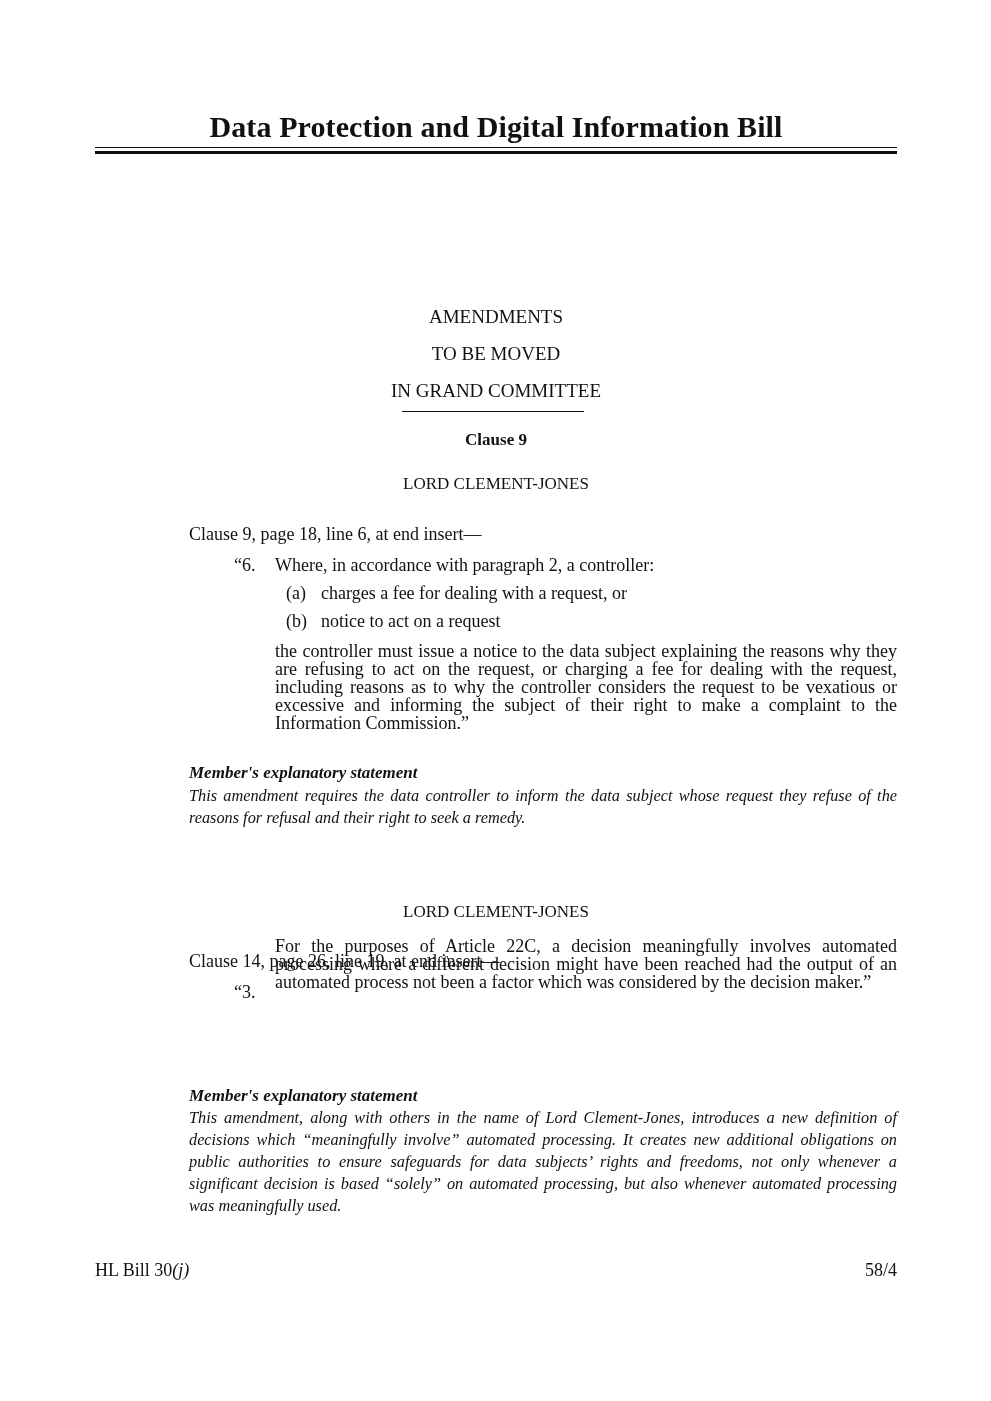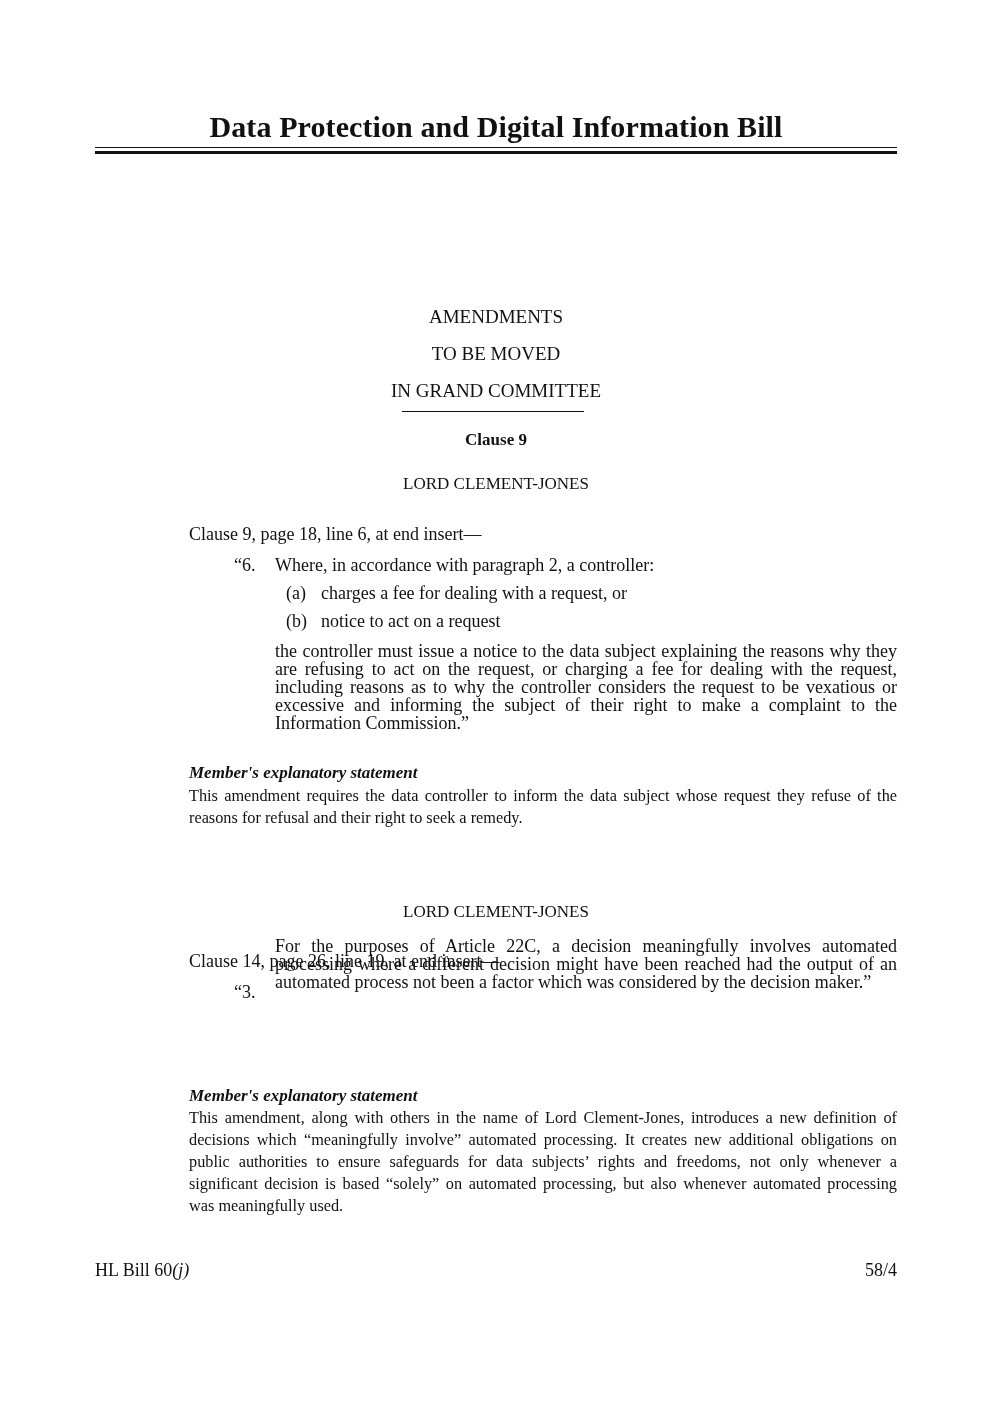--- a/index.html
+++ b/index.html
@@ -20,21 +20,21 @@
   .rule-thick { left: 95px; width: 802px; top: 151px; height: 0; border-top: 3px solid #111; }
 
   .center { text-align: center; left: 95px; width: 802px; font-family: Liberation Serif, serif; font-size: 19px; line-height: 22px; }
   .head-rule { left: 402px; width: 182px; top: 411px; border-top: 1px solid #111; height: 0; }
   .bold { font-weight: bold; }
 
   .body-text { font-family: "Liberation Serif", serif; font-size: 18px; line-height: 18px; }
   .just { text-align: justify; text-align-last: left; }
   .italic { font-style: italic; }
   .expl-title { font-family: "Liberation Serif", serif; font-size: 17px; font-weight: bold; font-style: italic; line-height: 20px; }
-  .expl-body { font-family: "Liberation Serif", serif; font-size: 16.3px; line-height: 22px; text-align: justify; text-align-last: left; }
+  .expl-body { font-family: "Liberation Serif", serif; font-size: 16.3px; font-style: italic; line-height: 22px; text-align: justify; text-align-last: left; }
 
   .footer { font-family: "Liberation Serif", serif; font-size: 18px; line-height: 20px; }
 </style>
 </head>
 <body>
 
 <div class="page">
 
   <div class="abs bill-title">Data Protection and Digital Information Bill</div>
   <div class="abs rule-thin"></div>
@@ -64,16 +64,16 @@
 
   <div class="abs center" style="top:901px; font-size:17px;">LORD CLEMENT-JONES</div>
 
   <div class="abs body-text" style="left:189px; top:952px;">Clause 14, page 26, line 19, at end insert—</div>
   <div class="abs body-text" style="left:234px; top:983px;">“3.</div>
   <div class="abs body-text just" style="left:275px; width:622px; top:937px;">For the purposes of Article 22C, a decision meaningfully involves automated processing where a different decision might have been reached had the output of an automated process not been a factor which was considered by the decision maker.”</div>
 
   <div class="abs expl-title" style="left:189px; top:1086px;">Member's explanatory statement</div>
   <div class="abs expl-body" style="left:189px; width:708px; top:1107px;">This amendment, along with others in the name of Lord Clement-Jones, introduces a new definition of decisions which “meaningfully involve” automated processing. It creates new additional obligations on public authorities to ensure safeguards for data subjects’ rights and freedoms, not only whenever a significant decision is based “solely” on automated processing, but also whenever automated processing was meaningfully used.</div>
 
-  <div class="abs footer" style="left:95px; top:1260px;"><span>HL Bill 60</span><span class="italic">(j)</span></div>
+  <div class="abs footer" style="left:95px; top:1260px;"><span>HL Bill 30</span><span class="italic">(j)</span></div>
   <div class="abs footer" style="right:94px; top:1260px;">58/4</div>
 
 </div>
 
 </body></html>

